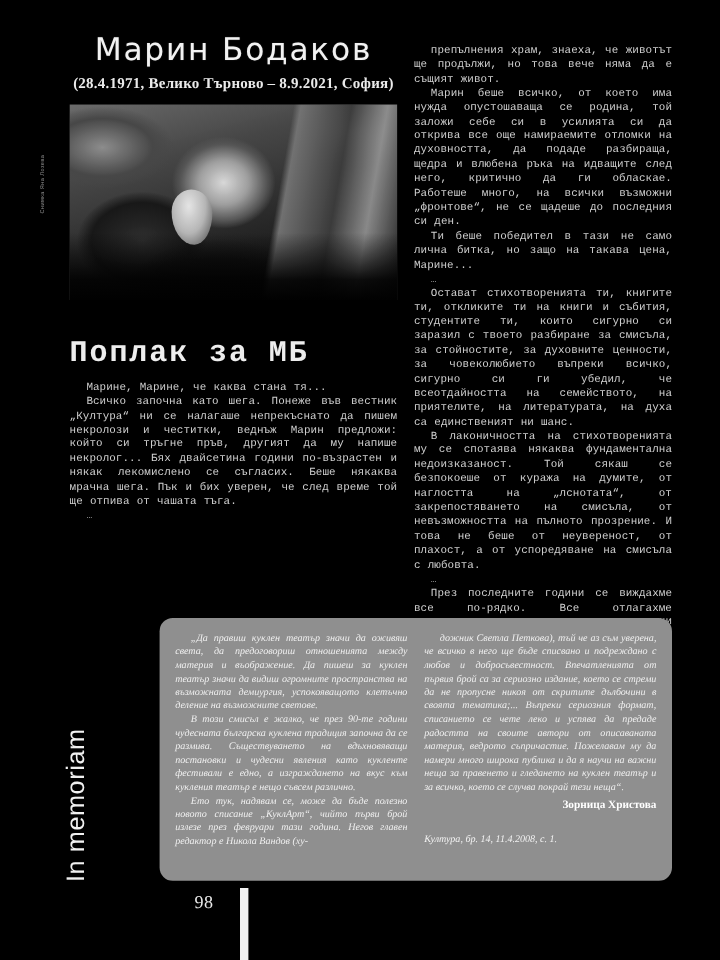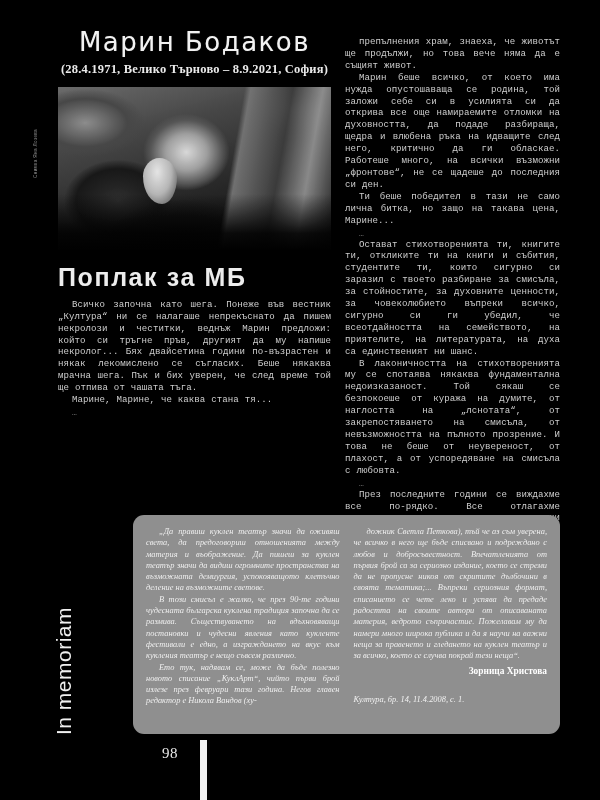--- a/index.html
+++ b/index.html
@@ -106,25 +106,25 @@
     letter-spacing: .4px;
     color: #8e8e8e;
     white-space: nowrap;
     transform: rotate(-90deg);
     transform-origin: left top;
     transform-box: border-box;
   }
   .photo-credit-inner { display: inline-block; transform: translateY(0); }
 
   .headline {
-    font-family: Liberation Sans, sans-serif;
+    font-family: Liberation Mono, monospace;
     font-size: 25px;
     letter-spacing: 1.6px;
     color: #ededed;
-    margin: 14px 0 9px 0;
+    margin: 32px 0 9px 0;
     line-height: 1.05;
   }
 
   
   .body-col p {
     margin: 0;
     font-size: 9.1px;
     line-height: 11.9px;
     text-align: justify;
     text-indent: 14px;
@@ -253,22 +253,22 @@
 
     <div class="title-dates">(28.4.1971, Велико Търново – 8.9.2021, София)</div>
 
     <div class="photo-wrap">
       <div class="photo"></div>
     </div>
 
     <h2 class="headline">Поплак за МБ</h2>
 
     <div class="body-col">
+      <p>Марине, Марине, че каква стана тя...</p>
       <p>Всичко започна като шега. Понеже във вестник „Култура“ ни се налагаше непрекъснато да пишем некролози и честитки, веднъж Марин предложи: който си тръгне пръв, другият да му напише некролог... Бях двайсетина години по-възрастен и някак лекомислено се съгласих. Беше някаква мрачна шега. Пък и бих уверен, че след време той ще отпива от чашата тъга.</p>
-      <p>Марине, Марине, че каква стана тя...</p>
       <p class="sep">…</p>
     </div>
   </div>
 
   <div class="photo-credit">
     <span class="photo-credit-inner">Снимка Яна Лозева</span>
   </div>
 
   <div class="col-right body-col">
     <p>препълнения храм, знаеха, че животът ще продължи, но това вече няма да е същият живот.</p>

